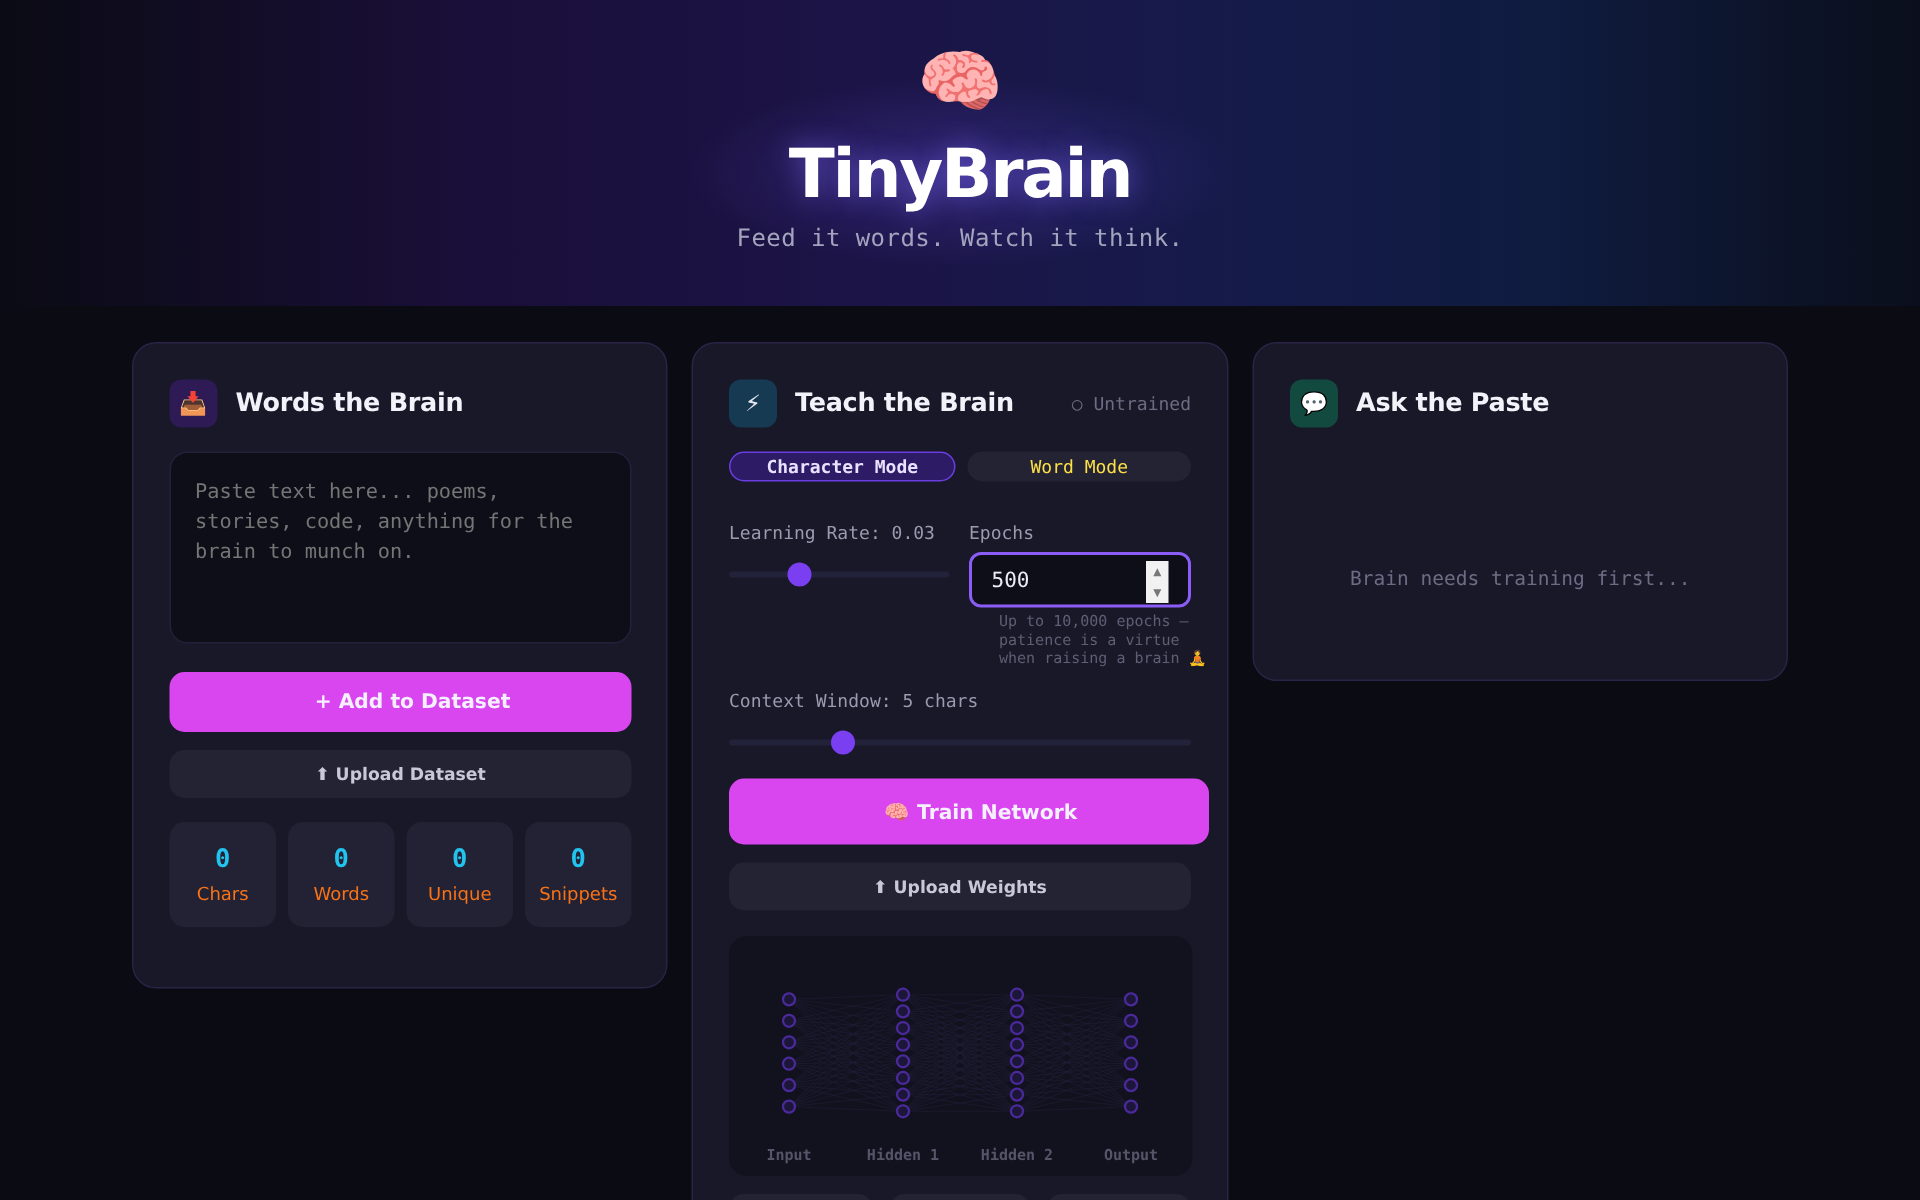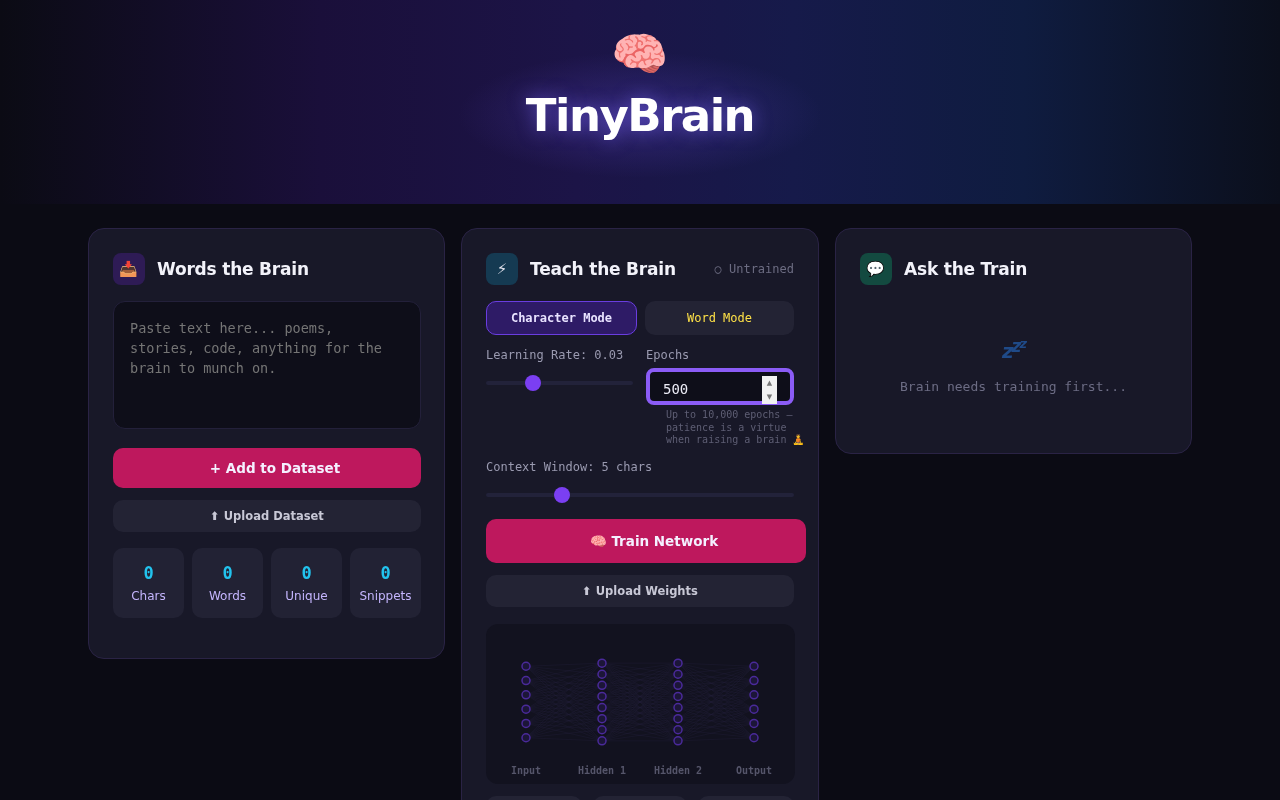--- a/index.html
+++ b/index.html
@@ -15,58 +15,59 @@
   .hero .tagline { position: absolute; left: 0; width: 1280px; top: 149px; text-align: center; font-family: "DejaVu Sans Mono", monospace; font-size: 16px; color: #a4a4be; letter-spacing: 0.3px; line-height: 20px; }
 
   .card { position: absolute; background: #181828; border: 1px solid #2a2345; border-radius: 16px; }
   .card-head { position: absolute; left: 24px; top: 24px; height: 32px; display: flex; align-items: center; }
   .card-icon { width: 32px; height: 32px; border-radius: 8px; display: flex; align-items: center; justify-content: center; font-size: 15px; }
   .card-title { margin-left: 12px; font-size: 17px; font-weight: bold; color: #f2f2fa; letter-spacing: -0.2px; }
 
   
   #feed { left: 88px; top: 228px; width: 357px; height: 431px; }
   .textarea { position: absolute; left: 24px; top: 72px; width: 308px; height: 128px; background: #0e0e19; border: 1px solid #23203a; border-radius: 12px; padding: 16px 16px; font-family: "DejaVu Sans Mono", monospace; font-size: 13.5px; line-height: 20px; color: #8a8aa0; resize: none; outline: none; }
-  .btn-primary { position: absolute; background: #be185d; border-radius: 10px; color: #f4f0ff; font-weight: bold; font-size: 13.5px; display: flex; align-items: center; justify-content: center; cursor: pointer; padding-left: 16px; }
+  .btn-primary { position: absolute; background: #d946ef; border-radius: 10px; color: #f4f0ff; font-weight: bold; font-size: 13.5px; display: flex; align-items: center; justify-content: center; cursor: pointer; padding-left: 16px; }
   .btn-secondary { position: absolute; background: #232334; border-radius: 10px; color: #c8c8d6; font-weight: bold; font-size: 11.5px; display: flex; align-items: center; justify-content: center; cursor: pointer; }
   .stats { position: absolute; left: 24px; top: 319px; width: 308px; height: 70px; display: flex; gap: 8px; }
   .stat { flex: 1; background: #222234; border-radius: 10px; display: flex; flex-direction: column; align-items: center; justify-content: center; }
   .stat-val { font-family: "DejaVu Sans Mono", monospace; font-weight: bold; font-size: 17px; color: #22c3ee; line-height: 20px; }
-  .stat-lbl { font-size: 12px; color: #c4b5fd; margin-top: 6px; }
+  .stat-lbl { font-size: 12px; color: #f97316; margin-top: 6px; }
 
   
   #teach { left: 461px; top: 228px; width: 358px; height: 600px; }
   .status { position: absolute; right: 24px; top: 33px; font-family: "DejaVu Sans Mono", monospace; font-size: 12px; color: #6c6c82; }
-  .mode-btn { position: absolute; top: 72px; height: 34px; border-radius: 10px; font-family: "DejaVu Sans Mono", monospace; font-size: 12px; display: flex; align-items: center; justify-content: center; cursor: pointer; }
+  .mode-btn { position: absolute; top: 72px; height: 20px; border-radius: 10px; font-family: "DejaVu Sans Mono", monospace; font-size: 12px; display: flex; align-items: center; justify-content: center; cursor: pointer; }
   .mode-active { left: 24px; width: 151px; background: #2e1b66; border: 1px solid #6a3de0; color: #e8e2ff; font-weight: bold; }
   .mode-inactive { left: 183px; width: 149px; background: #232334; color: #fde047; }
   .lbl-mono { position: absolute; font-family: "DejaVu Sans Mono", monospace; font-size: 12px; color: #9a9ab0; }
   .slider { position: absolute; height: 18px; }
   .slider .track { position: absolute; left: 0; right: 0; top: 7px; height: 4px; background: #22223a; border-radius: 2px; }
   .slider .thumb { position: absolute; top: 1px; width: 16px; height: 16px; border-radius: 50%; background: #7b3ff2; }
-  .epoch-input { position: absolute; left: 184px; top: 139px; width: 148px; height: 37px; background: #0e0e19; border: 4px solid #8b5cf6; border-radius: 8px; }
+  .epoch-input { position: absolute; left: 184px; top: 139px; width: 148px; height: 37px; background: #0e0e19; border: 2px solid #8b5cf6; border-radius: 8px; }
   .epoch-input .val { position: absolute; left: 13px; top: 9px; font-family: "DejaVu Sans Mono", monospace; font-size: 14px; color: #ececf6; }
   .epoch-input .spin { position: absolute; right: 13px; top: 4px; width: 15px; height: 28px; background: #f2f2f2; display: flex; flex-direction: column; align-items: center; justify-content: space-around; font-size: 7px; color: #777; line-height: 8px; }
   .hint { position: absolute; left: 184px; top: 180px; width: 150px; font-family: "DejaVu Sans Mono", monospace; font-size: 10px; line-height: 12.5px; color: #5e5e74; margin-left: 20px; }
   .netviz { position: absolute; left: 24px; top: 395px; width: 309px; height: 160px; background: #12121f; border-radius: 12px; font-weight: bold; }
   .netviz svg { position: absolute; left: 0; top: 0; }
   .layer-lbl { position: absolute; top: 141px; font-family: "DejaVu Sans Mono", monospace; font-size: 10px; color: #55556a; transform: translateX(-50%); white-space: nowrap; }
   .bottom-btn { position: absolute; top: 567px; height: 30px; background: #232334; border-radius: 10px; }
 
   
   #ask { left: 835px; top: 228px; width: 357px; height: 226px; }
   .zzz { position: absolute; left: 0; width: 355px; top: 107px; text-align: center; font-weight: bold; color: #1f4a88; font-size: 18px; letter-spacing: -2px; font-style: italic; }
   .zzz span { display: inline-block; }
   .sleep-text { position: absolute; left: 0; width: 355px; top: 150px; text-align: center; font-family: "DejaVu Sans Mono", monospace; font-size: 13px; color: #6c6c84; }
 </style>
 </head>
 <body>
 
 <header class="hero">
   <div class="emoji">🧠</div>
   <h1 class="title">TinyBrain</h1>
+  <div class="tagline">Feed it words. Watch it think.</div>
 </header>
 
 <section class="card" id="feed">
   <div class="card-head">
     <div class="card-icon" style="background:#2e1b55;">📥</div>
     <div class="card-title">Words the Brain</div>
   </div>
   <textarea class="textarea" placeholder="Paste text here... poems, stories, code, anything for the brain to munch on." style=""></textarea>
   <div class="btn-primary" style="left:24px;top:219px;width:308px;height:40px;">+ Add to Dataset</div>
   <div class="btn-secondary" style="left:24px;top:271px;width:308px;height:32px;">⬆ Upload Dataset</div>
@@ -327,19 +328,16 @@
   </div>
 
   <div class="bottom-btn" style="left:24px;width:96px;"></div>
   <div class="bottom-btn" style="left:131px;width:94px;"></div>
   <div class="bottom-btn" style="left:236px;width:96px;"></div>
 </section>
 
 <section class="card" id="ask">
   <div class="card-head">
     <div class="card-icon" style="background:#134a40;">💬</div>
-    <div class="card-title">Ask the Train</div>
-  </div>
-  <div class="zzz">
-    <span style="font-size:20px;vertical-align:-4px;">z</span><span style="font-size:17px;vertical-align:2px;">z</span><span style="font-size:13px;vertical-align:6px;">z</span>
+    <div class="card-title">Ask the Paste</div>
   </div>
   <div class="sleep-text">Brain needs training first...</div>
 </section>
 
 </body></html>

